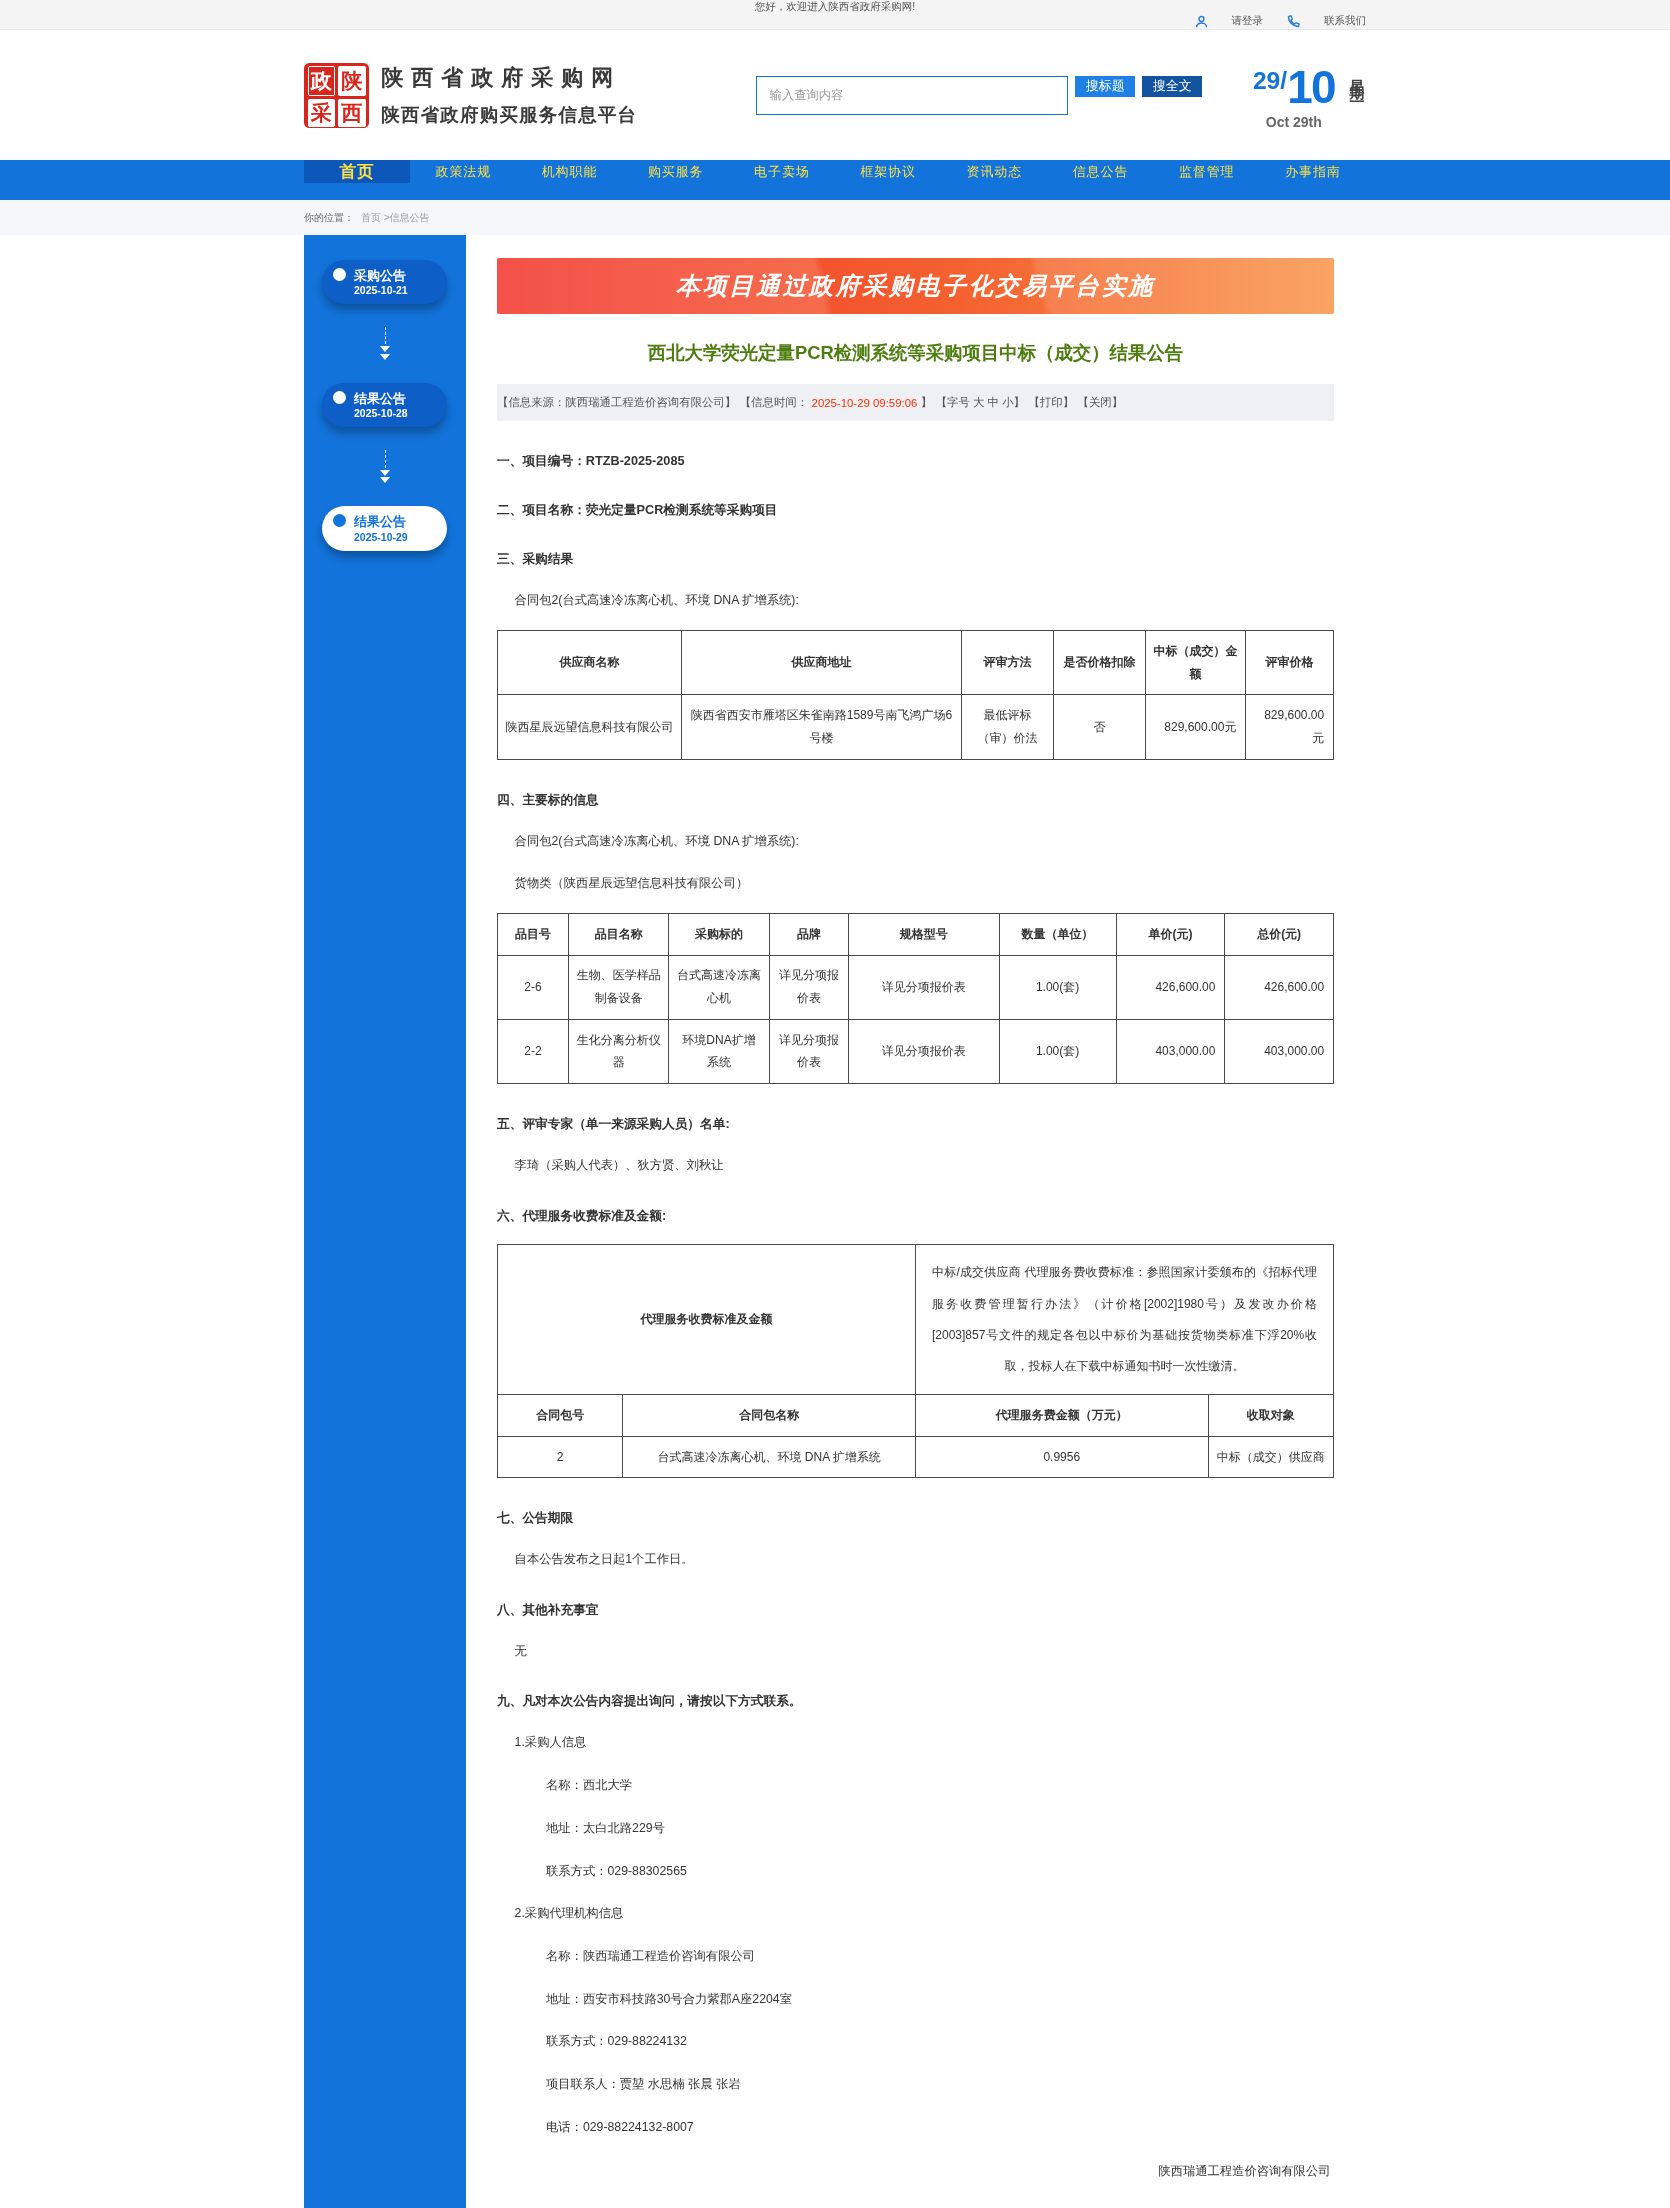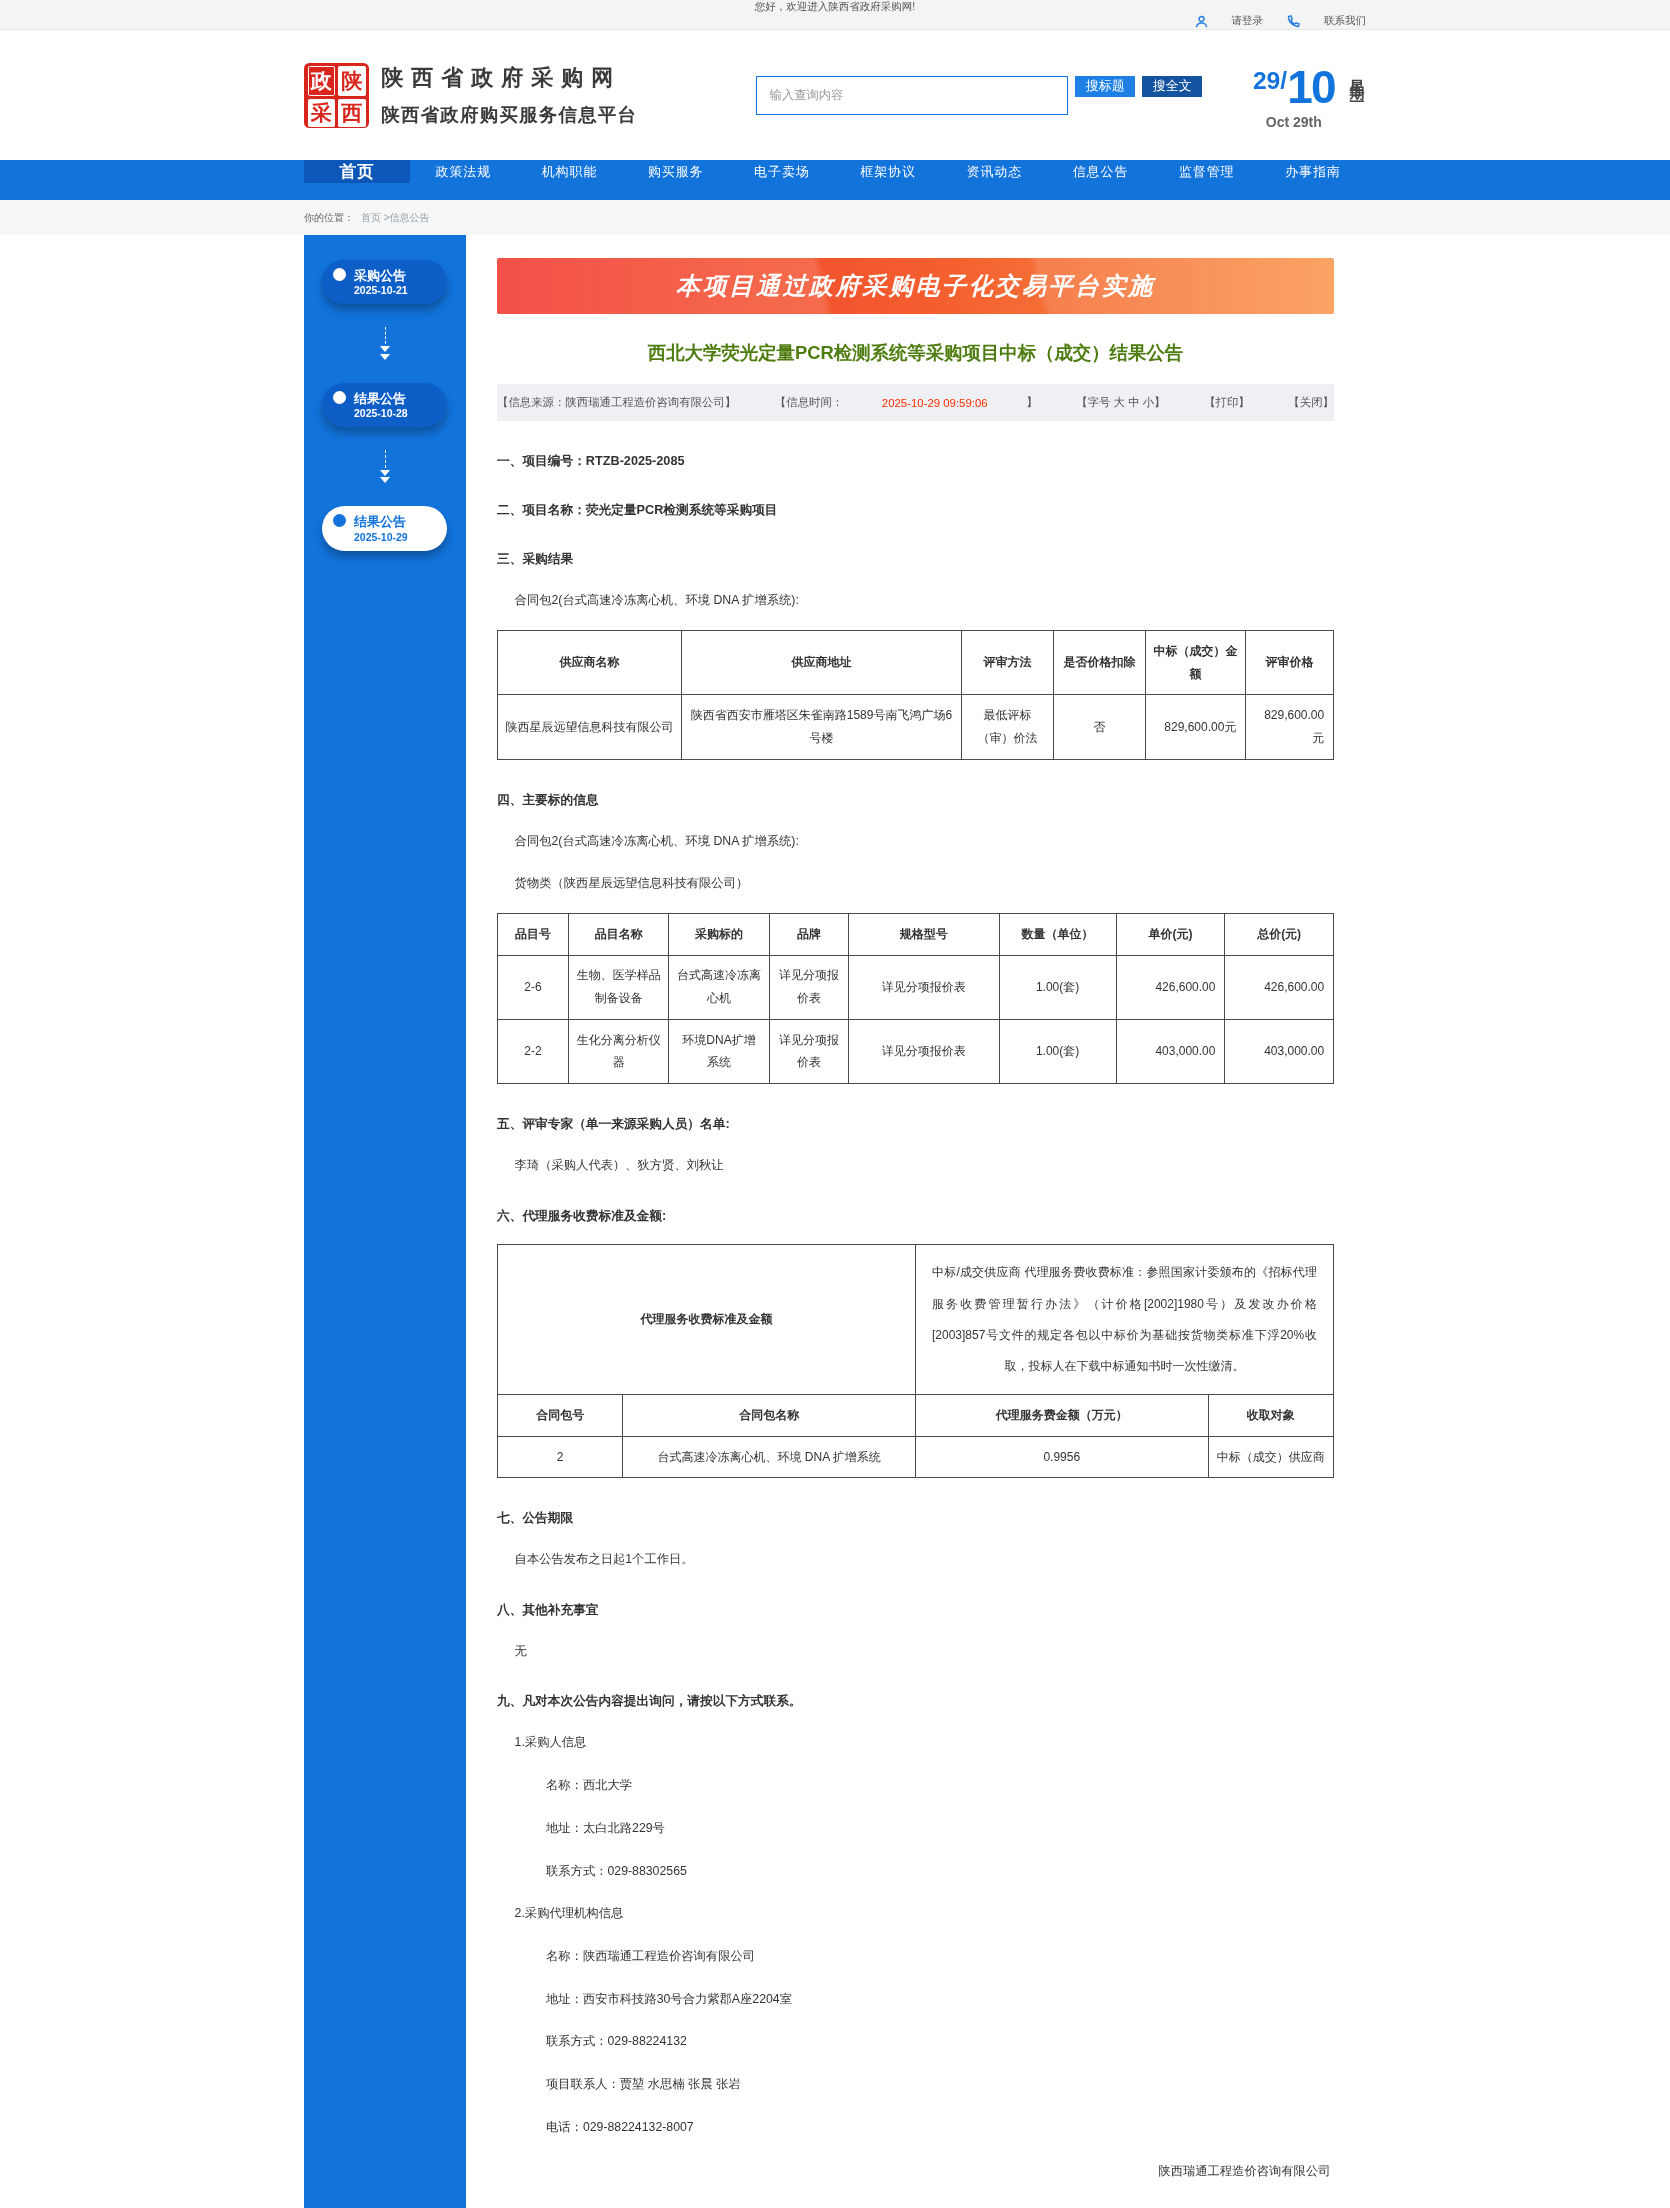--- a/index.html
+++ b/index.html
@@ -35,21 +35,21 @@
   .date-nums { text-align:center; }
   .date-line1 { color:#1273db; font-weight:bold; }
   .date-day { font-size:24.6px; vertical-align:top; line-height:42px;}
   .date-month { font-size:46px; letter-spacing:-1.8px; }
   .date-en { font-size:14px; font-weight:bold; color:#666; margin-top:0px; }
   .weekday { writing-mode:vertical-lr; font-size:15px; font-weight:bold; color:#444; letter-spacing:5.3px; margin-top:7px; }
 
   
   .nav { background:#1273db; height:40px; }
   .nav ul { list-style:none; display:flex; height:100%; }
-  .nav li { flex:1; display:flex; align-items:center; justify-content:center; color:#ffffff;
+  .nav li { flex:1; display:flex; align-items:center; justify-content:center; color:#fde047;
             font-size:13px; cursor:pointer; letter-spacing:0.9px; }
   .nav li.active { background:#0c57b8; font-weight:bold; font-size:16.7px; }
 
   
   .crumb { background:#f5f6f7; height:35px; font-size:10px; }
   .crumb .container { display:flex; align-items:center; height:100%; }
   .crumb-label { color:#666; }
   .crumb-path { color:#9aa0a6; margin-left:7px; cursor:pointer; }
 
   
@@ -70,21 +70,21 @@
 
   .main { flex:1; padding:23px 32px 35px 31px; }
 
   .banner { height:56px; border-radius:1.8px; display:flex; align-items:center; justify-content:center;
             color:#fff; font-size:24px; font-weight:bold; font-style:italic; letter-spacing:2.6px;
             background:
               radial-gradient(circle at 8% 160%, rgba(255,255,255,.14) 0 34%, transparent 35%),
               radial-gradient(circle at 92% -60%, rgba(255,255,255,.12) 0 30%, transparent 31%),
               linear-gradient(90deg,#f1342b 0%,#f4612f 55%,#f9974e 100%); }
   .art-title { text-align:center; font-size:18.4px; font-weight:bold; color:#4d7c0f; margin:26px 0 19.3px; }
-  .meta { background:#eef0f4; height:37px; display:flex; align-items:center; justify-content:space-between;
+  .meta { background:#eef0f4; height:37px; display:flex; align-items:center; justify-content:flex-start;
           font-size:11.4px; color:#555; gap:3.5px; }
   .meta .red { color:#ff2d00; }
   .meta .clickable { cursor:pointer; }
 
   .sec-h { font-size:12.7px; font-weight:bold; color:#333; margin-top:32px; }
   .sec-p { font-size:12.3px; color:#333; margin-top:23px; padding-left:17.6px; line-height:1.6; }
   .sec-p.lv2 { padding-left:49px; }
   .right-block { text-align:right; font-size:12.3px; margin-top:26px; padding-right:3.5px; }
 
   table { width:100%; border-collapse:collapse; margin-top:19.3px; font-size:12px; color:#333; }

